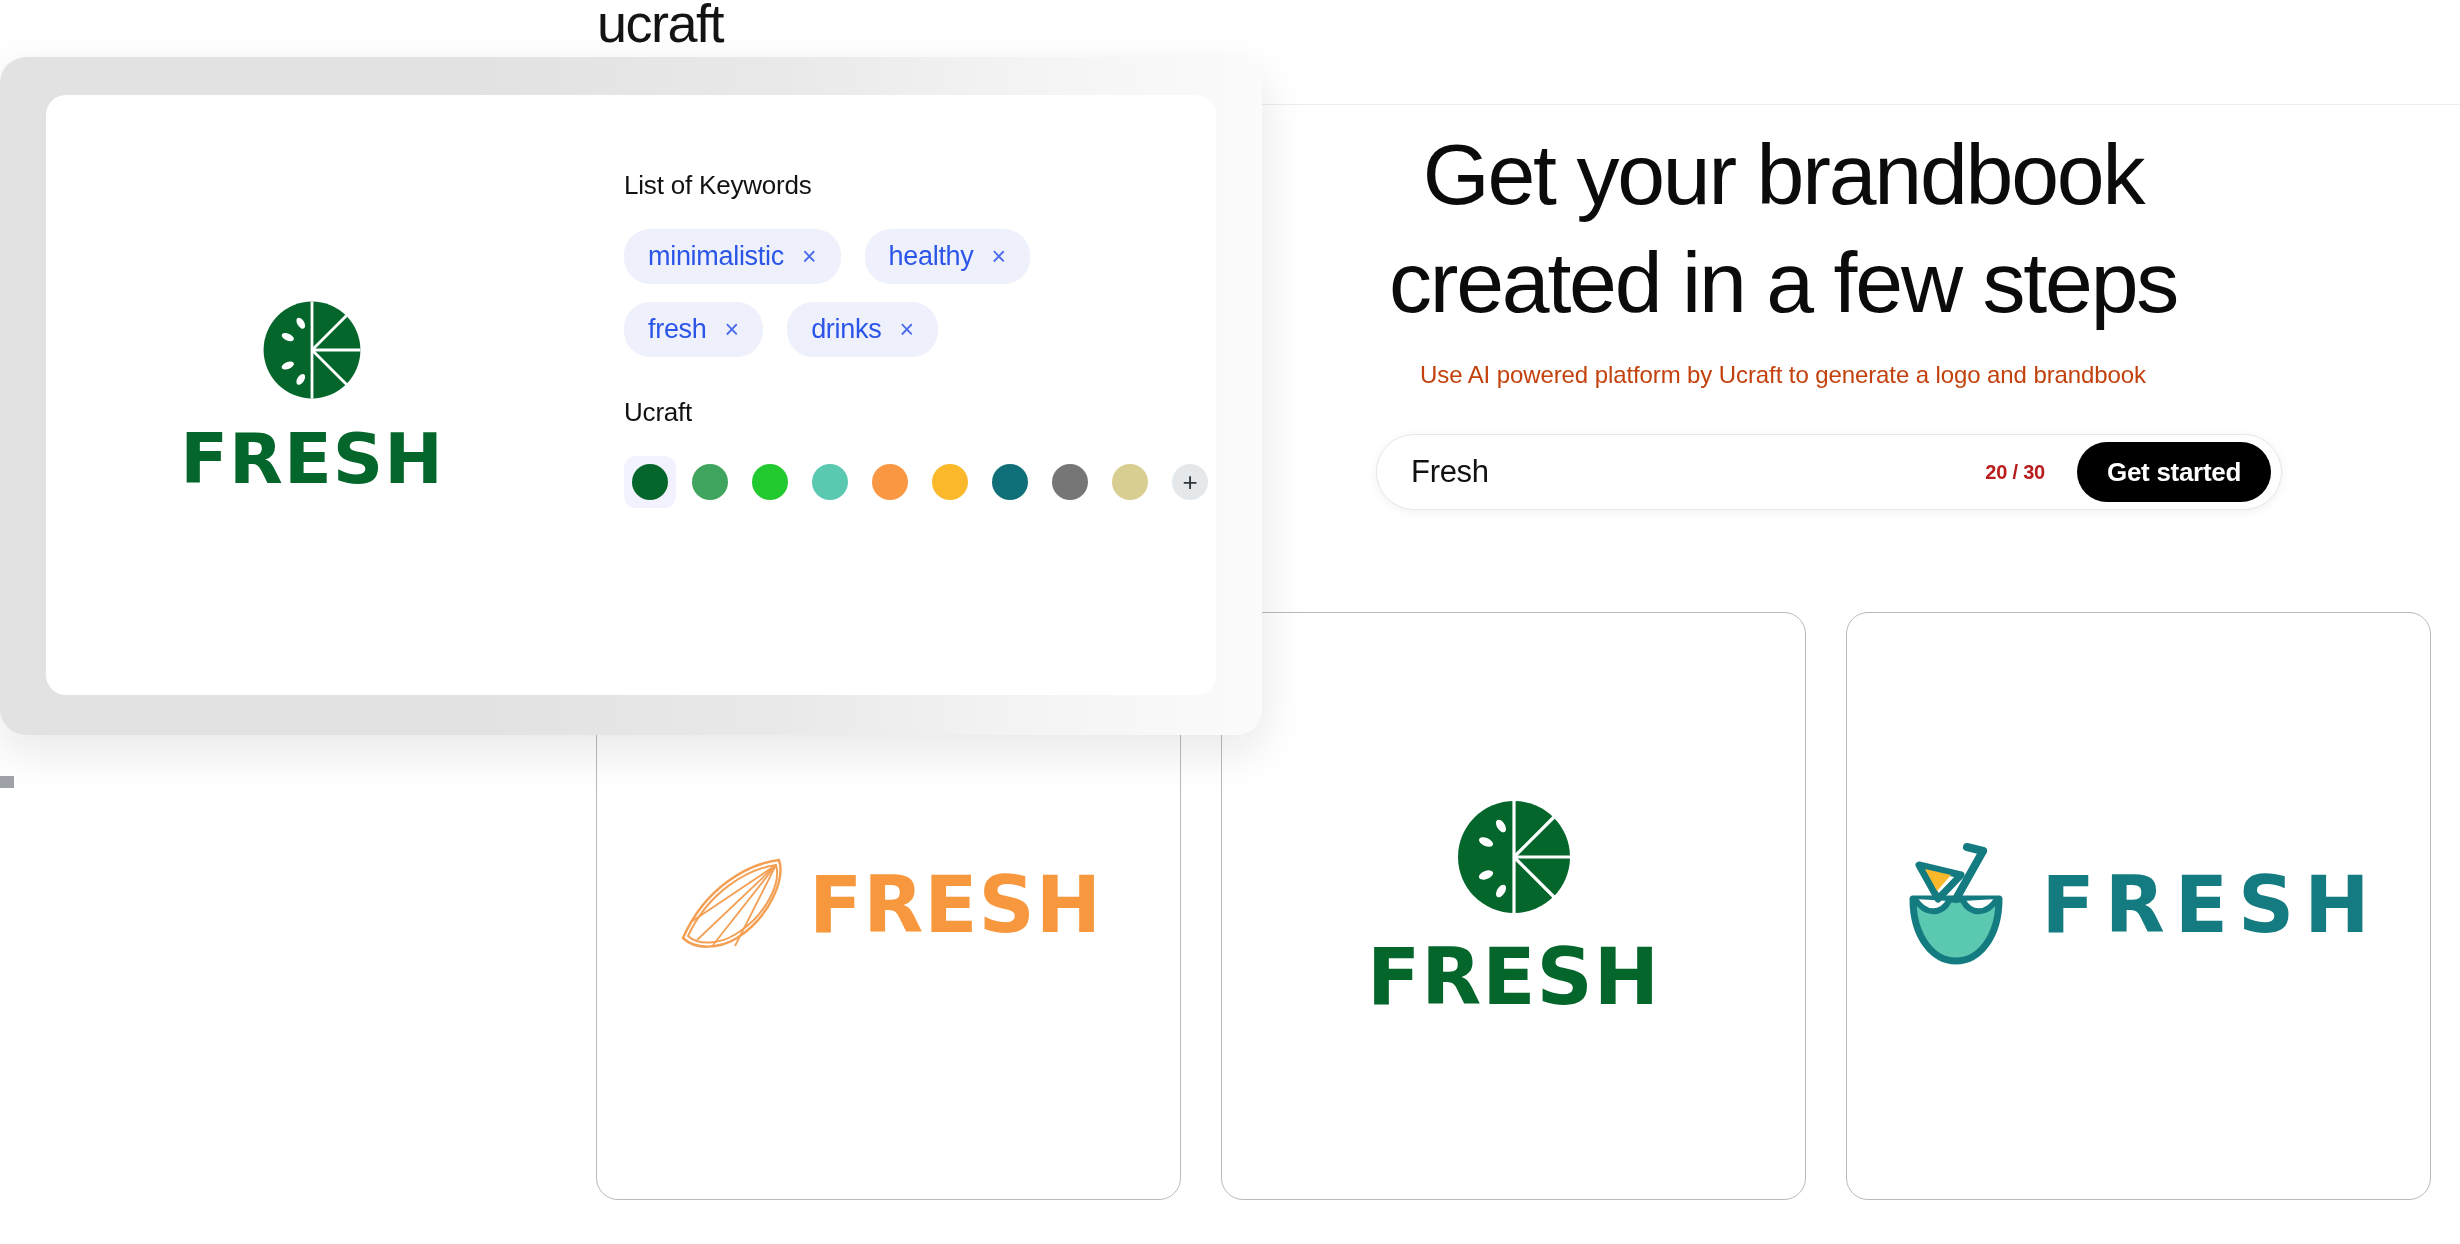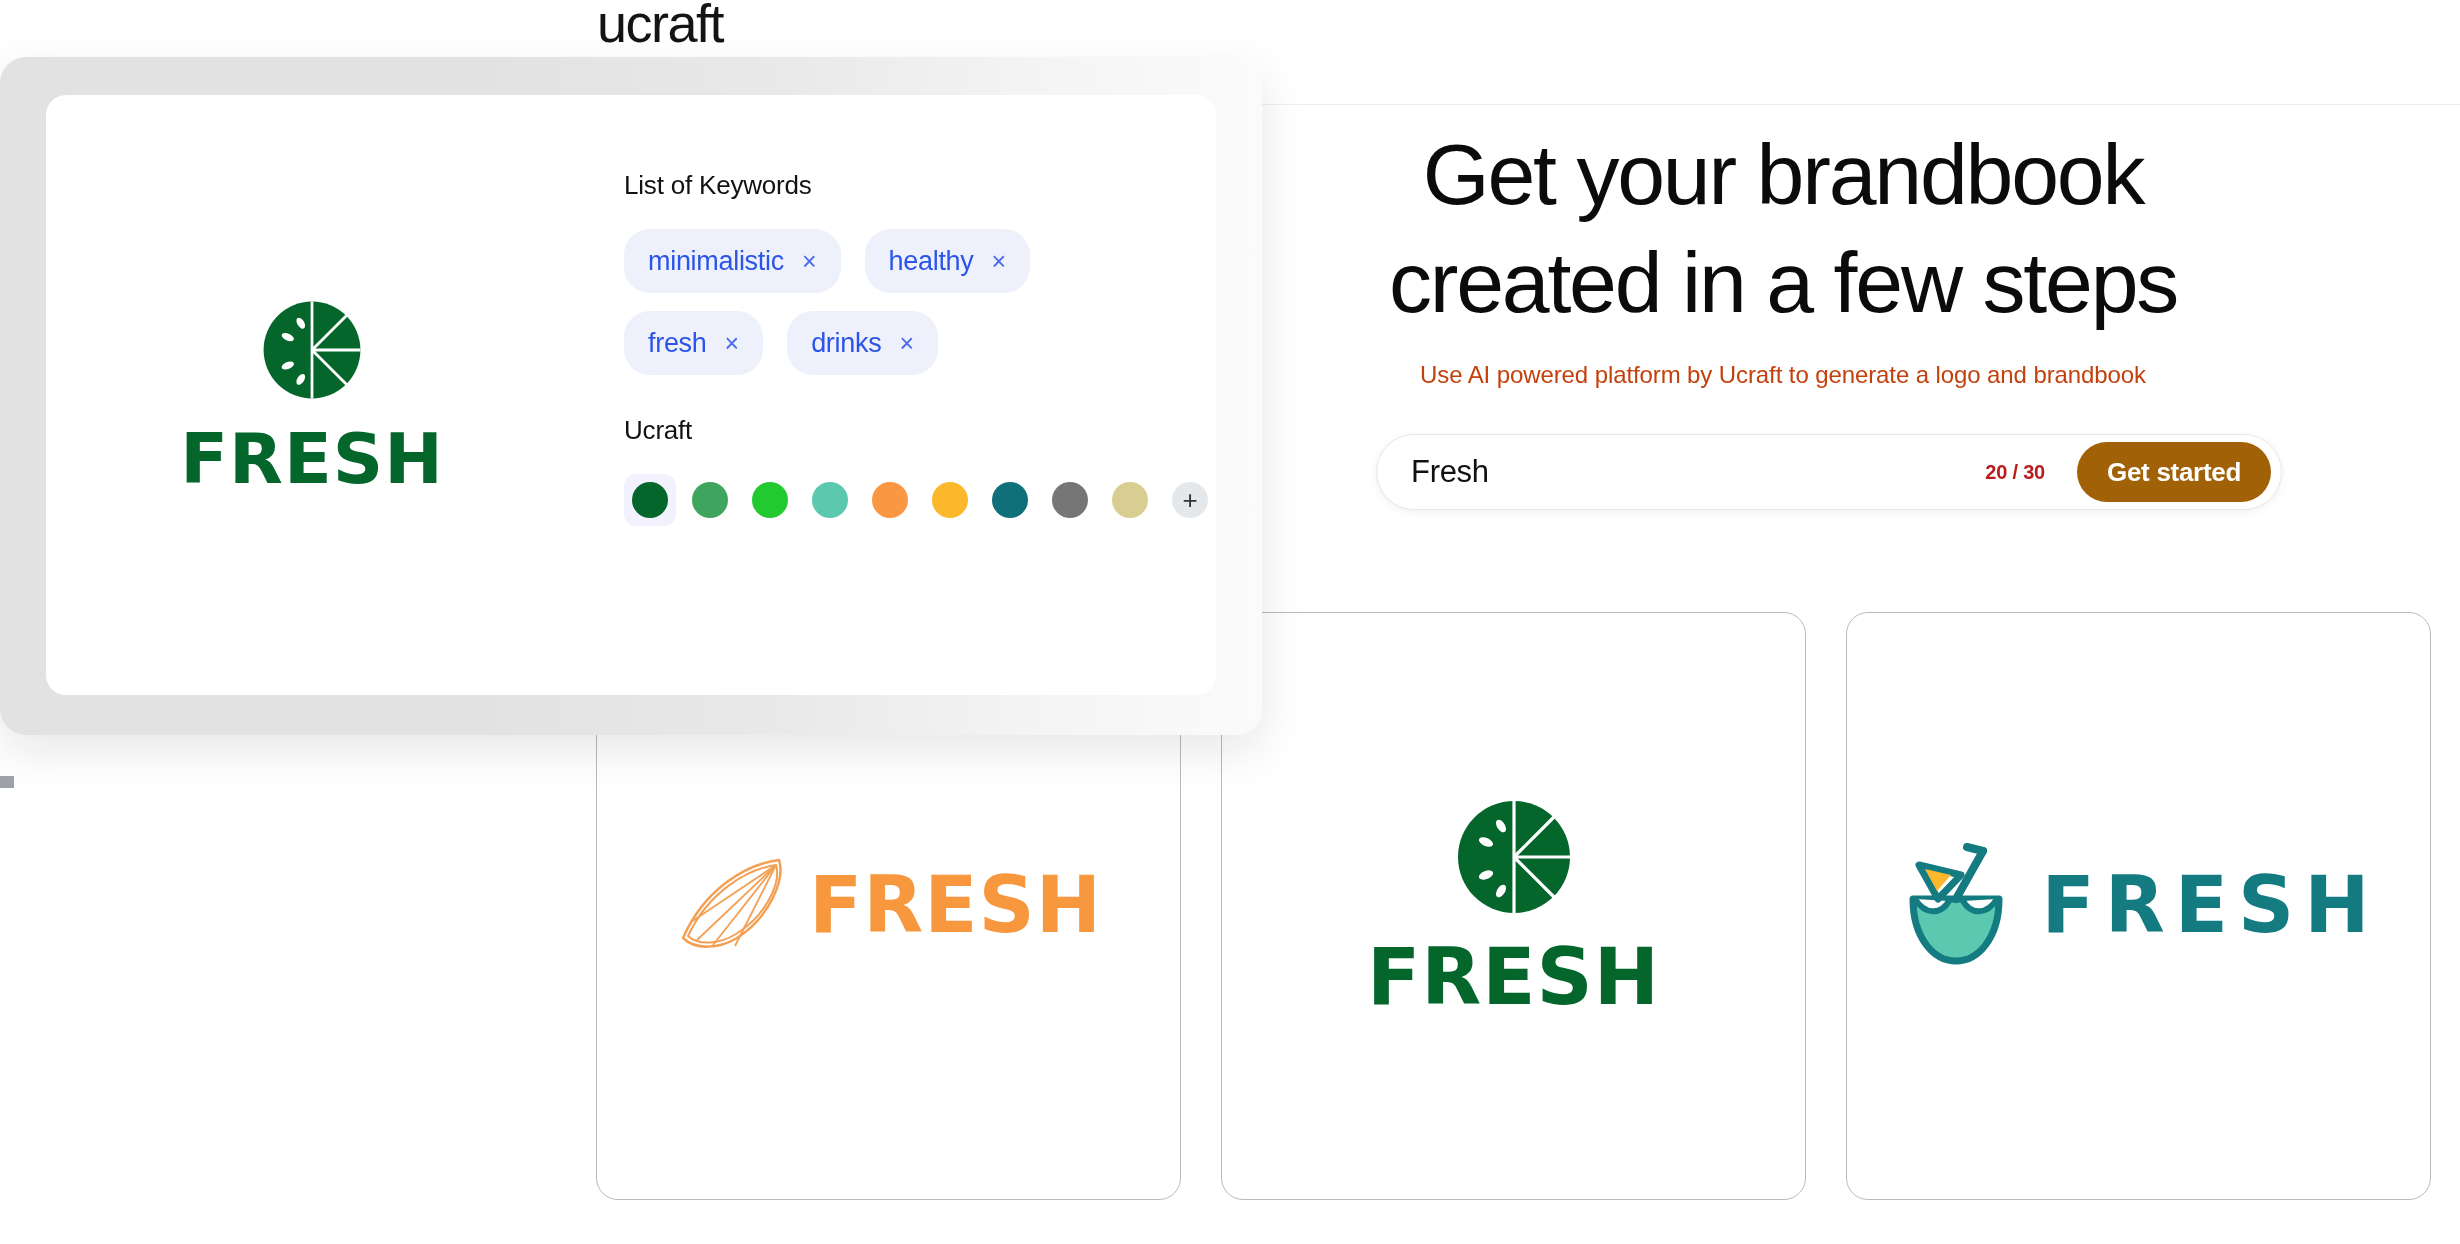--- a/index.html
+++ b/index.html
@@ -91,21 +91,21 @@
   .search-counter {
     font-size: 20px;
     font-weight: 700;
     color: #b91c1c;
     margin-right: 32px;
     letter-spacing: -0.2px;
     white-space: nowrap;
   }
 
   .get-started {
-    background: #a16207;
+    background: #000000;
     color: #ffffff;
     border: none;
     border-radius: 32px;
     height: 60px;
     padding: 0 30px;
     font-size: 26px;
     font-weight: 700;
     font-family: "Liberation Sans", sans-serif;
     letter-spacing: -0.3px;
     cursor: pointer;
@@ -222,21 +222,21 @@
     margin-top: 28px;
     max-width: 496px;
   }
 
   .chip {
     display: inline-flex;
     align-items: center;
     gap: 18px;
     background: #EEF0FB;
     border-radius: 26px;
-    height: 64px;
+    height: 55px;
     padding: 10px 24px;
     cursor: pointer;
   }
 
   .chip-label {
     font-size: 27px;
     color: #2B55E8;
     letter-spacing: -0.3px;
     white-space: nowrap;
   }

